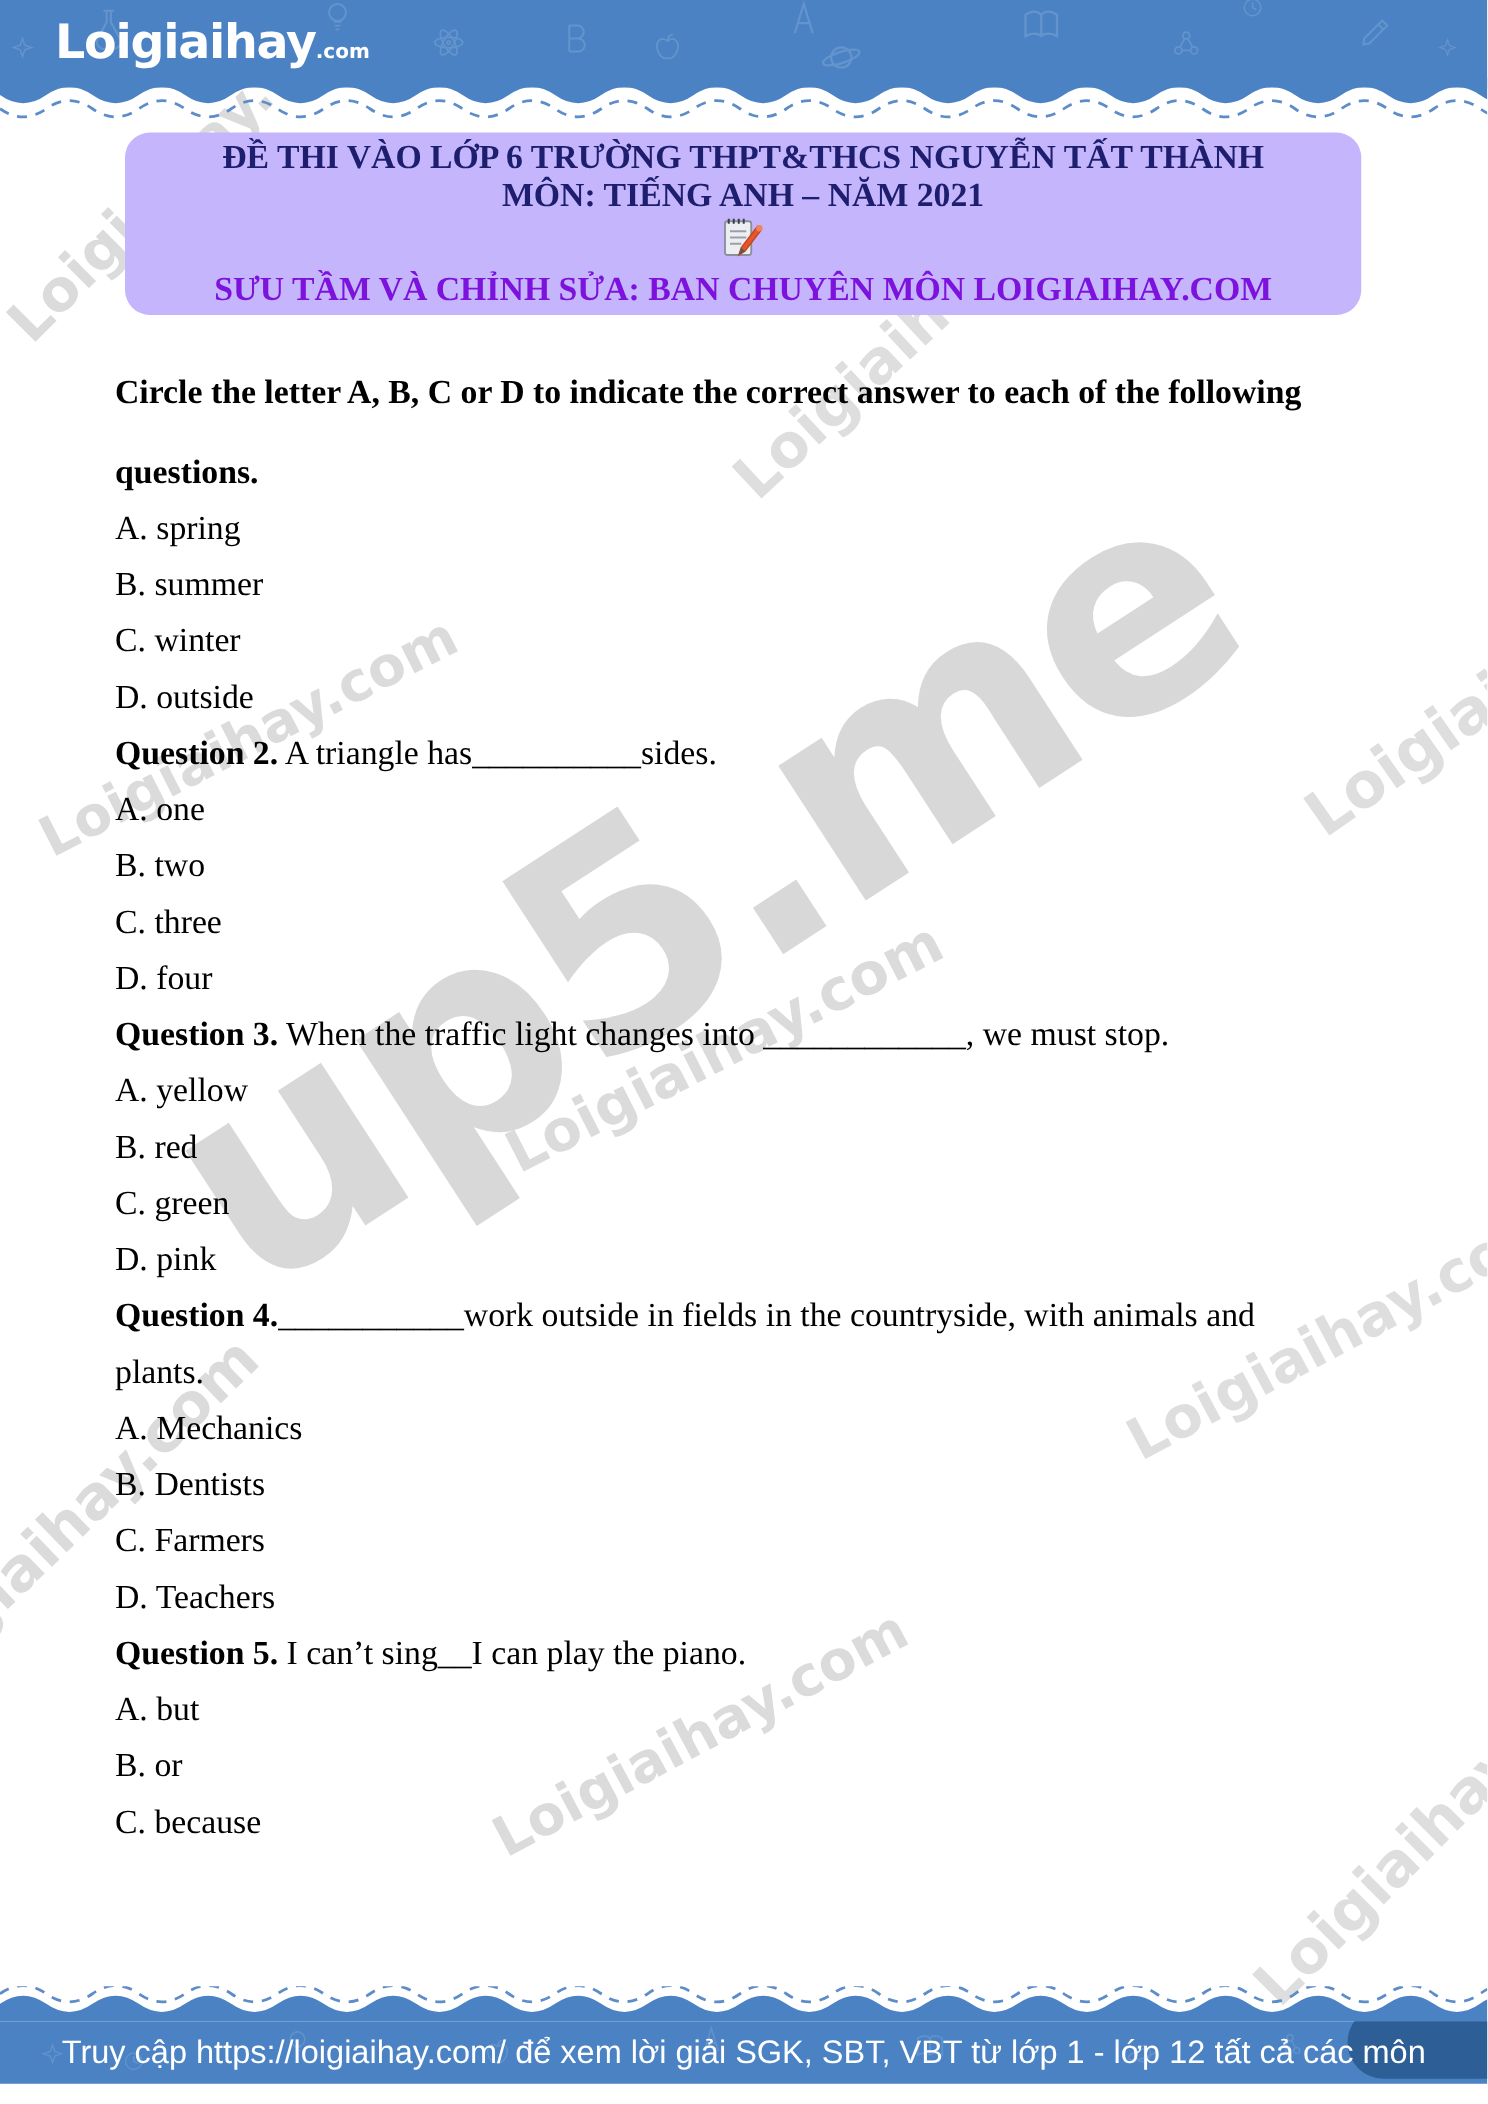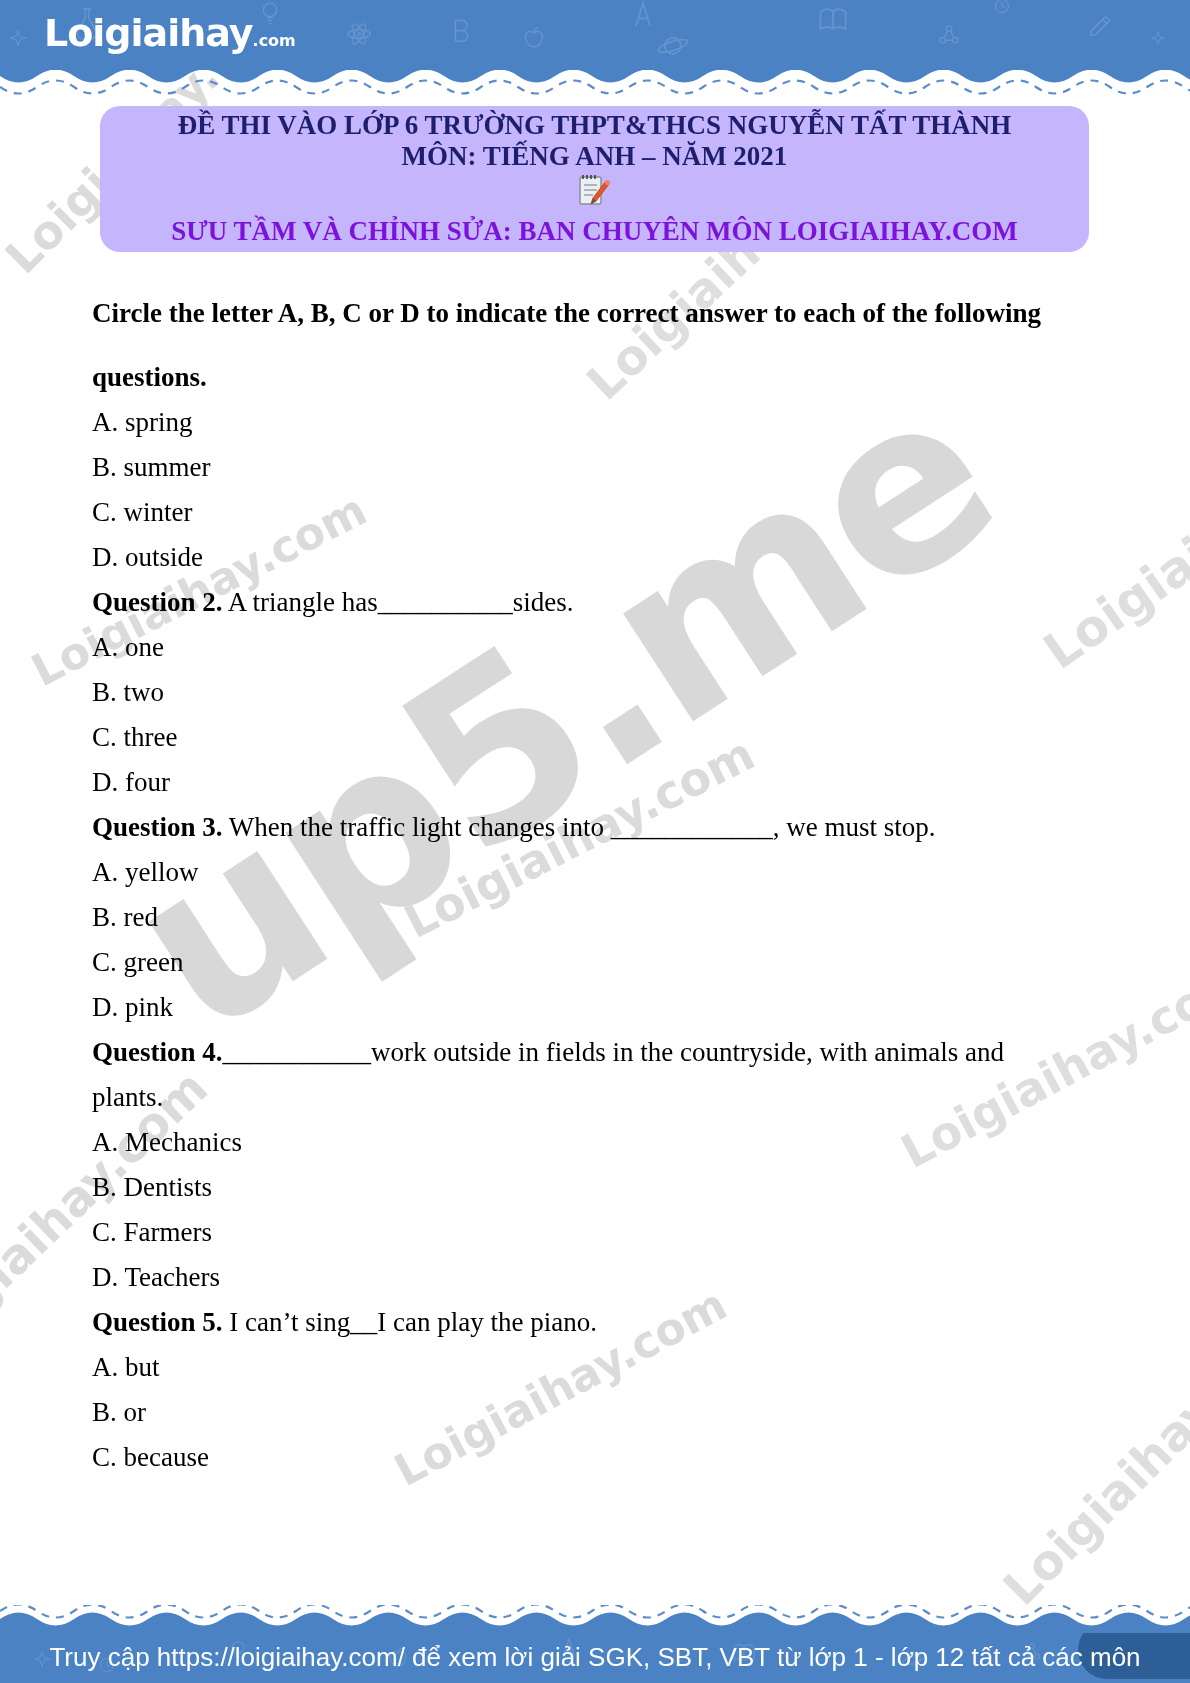--- a/index.html
+++ b/index.html
@@ -40,21 +40,21 @@
   .credit-row{display:flex;align-items:center;justify-content:center;gap:8px;flex-direction:column;}
   .credit-text{color:#7d12dd;font-weight:bold;font-size:27px;}
 
   
   .main-text{position:absolute;left:92px;top:272px;width:1060px;z-index:3;font-size:27px;color:#000;}
   .line{height:45px;line-height:45px;white-space:nowrap;}
   .bold{font-weight:bold;margin-top:19px;}
   .qlabel{font-weight:bold;}
 
   
-  .footer{position:absolute;left:0;bottom:0;width:990px;height:78px;z-index:2;padding-left:16px;}
+  .footer{position:absolute;left:0;bottom:16px;width:990px;height:78px;z-index:2;padding-left:16px;}
   .ftr-wave{position:absolute;left:0;top:0;width:1190px;height:28px;}
   .footer-solid{position:absolute;left:0;top:28px;width:1190px;height:50px;background:#4a82c4;overflow:hidden;}
   .footer-text{position:absolute;left:0;top:0;width:100%;height:50px;line-height:48px;text-align:center;
                color:#ffffff;font-family:"Liberation Sans","DejaVu Sans",sans-serif;font-size:26px;z-index:2;}
   .footer-pill{position:absolute;right:-40px;bottom:4px;width:152px;height:58px;border-radius:29px;
                background:#2d5f96;z-index:1;}
 </style>
 </head>
 <body>
 

